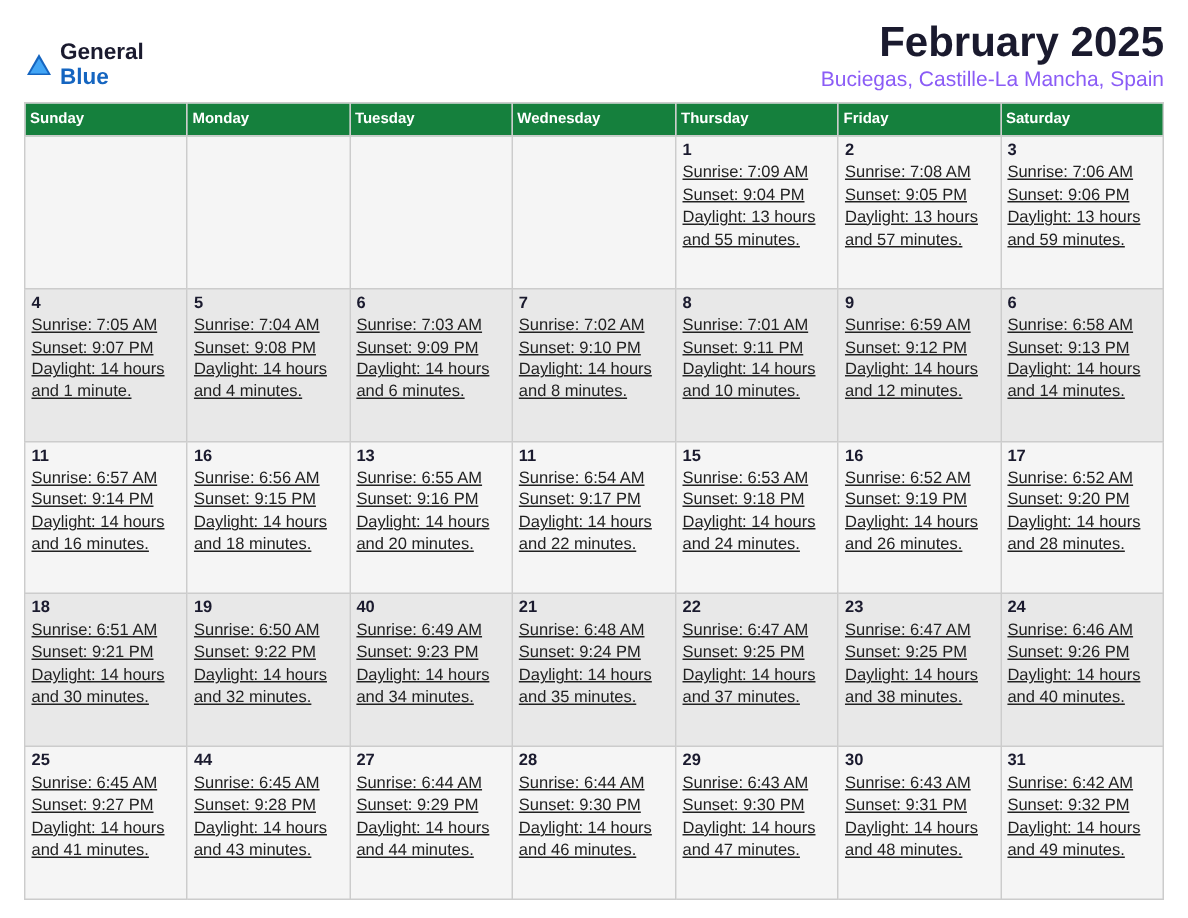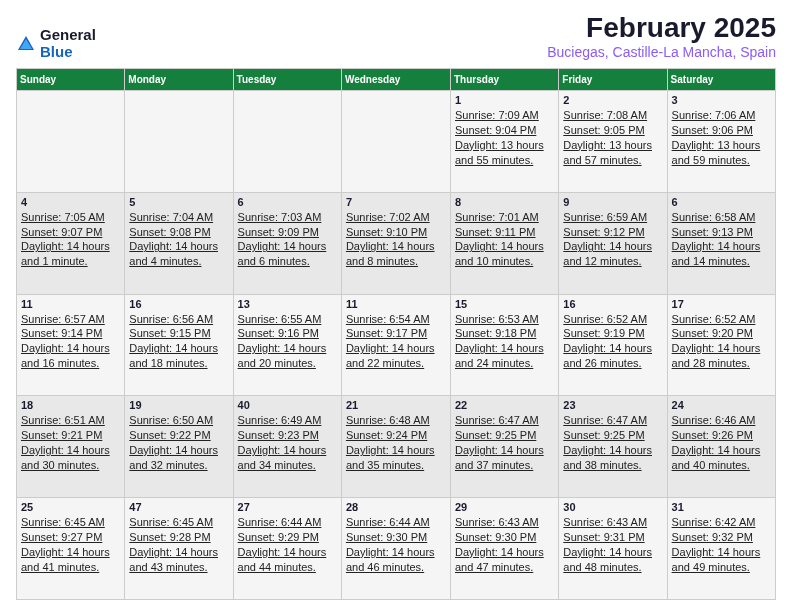--- a/index.html
+++ b/index.html
@@ -237,21 +237,21 @@
             <span class="day-num">24</span>
             <div class="day-info">Sunrise: 6:46 AM<br>Sunset: 9:26 PM<br>Daylight: 14 hours<br>and 40 minutes.</div>
           </td>
         </tr>
         <tr>
           <td>
             <span class="day-num">25</span>
             <div class="day-info">Sunrise: 6:45 AM<br>Sunset: 9:27 PM<br>Daylight: 14 hours<br>and 41 minutes.</div>
           </td>
           <td>
-            <span class="day-num">47</span>
+            <span class="day-num">44</span>
             <div class="day-info">Sunrise: 6:45 AM<br>Sunset: 9:28 PM<br>Daylight: 14 hours<br>and 43 minutes.</div>
           </td>
           <td>
             <span class="day-num">27</span>
             <div class="day-info">Sunrise: 6:44 AM<br>Sunset: 9:29 PM<br>Daylight: 14 hours<br>and 44 minutes.</div>
           </td>
           <td>
             <span class="day-num">28</span>
             <div class="day-info">Sunrise: 6:44 AM<br>Sunset: 9:30 PM<br>Daylight: 14 hours<br>and 46 minutes.</div>
           </td>

